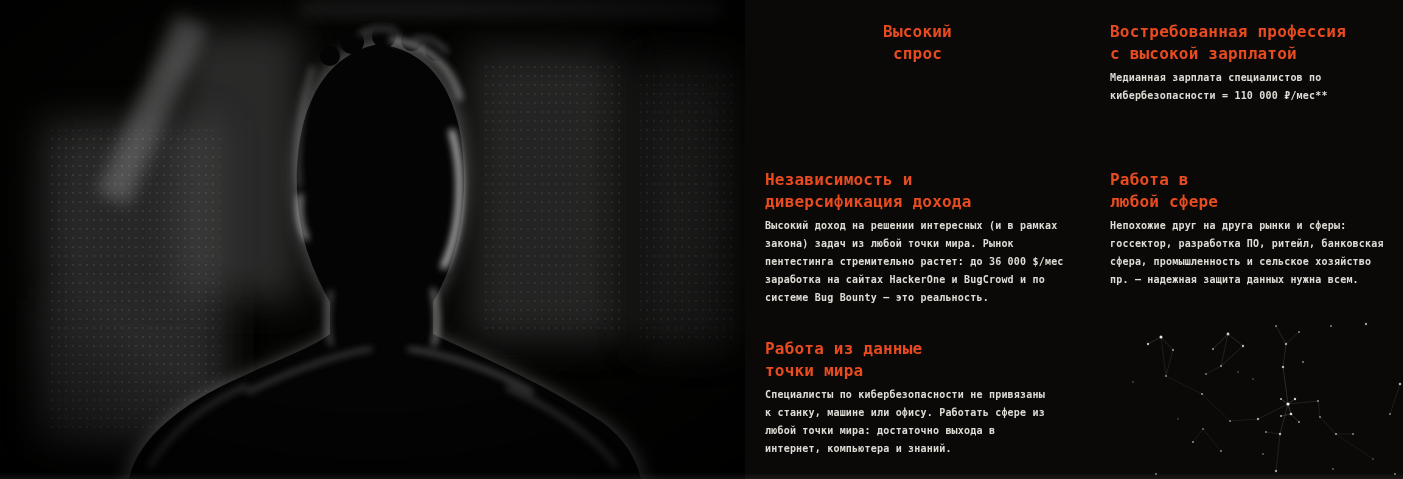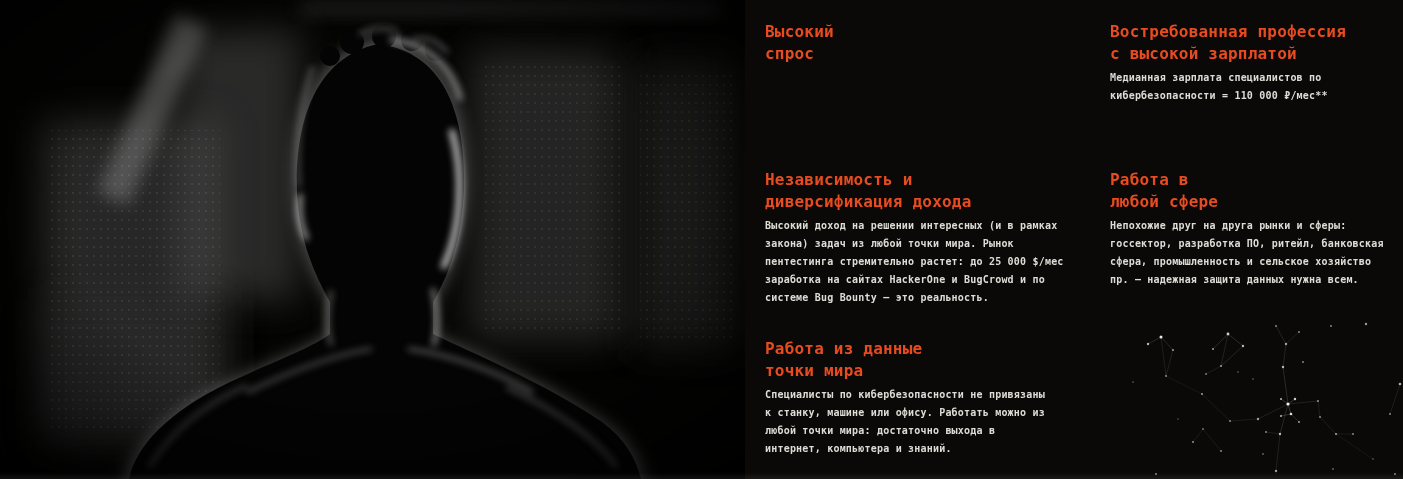--- a/index.html
+++ b/index.html
@@ -20,21 +20,21 @@
     white-space:pre-line;
     letter-spacing:0.2px;
   }
   .benefit p{
     margin:4px 0 0 0;
     font:700 10px/18px "DejaVu Sans Mono","Liberation Mono",monospace;
     color:var(--body-text,#dfdcd6);
     white-space:pre-line;
     letter-spacing:0.2px;
   }
-  .c1s1{top:21px;} .c1s2{top:169px;} .c1s3{top:338px;}
+  .c1s1{top:21px;text-align:center;} .c1s2{top:169px;} .c1s3{top:338px;}
   .c2s1{top:21px;} .c2s2{top:169px;}
   .constellation{position:absolute;left:1103px;top:304px;width:300px;height:175px;}
   .bottom-strip{
     position:absolute;left:0;bottom:0;width:100%;height:7px;
     background:linear-gradient(to top, rgba(255,255,255,0.07), rgba(255,255,255,0));
   }
 </style>
 </head>
 <body>
 
@@ -107,29 +107,29 @@
   <div class="col col1">
     <section class="benefit c1s1">
       <h2>Высокий
 спрос</h2>
     </section>
     <section class="benefit c1s2">
       <h2>Независимость и
 диверсификация дохода</h2>
       <p>Высокий доход на решении интересных (и в рамках
 закона) задач из любой точки мира. Рынок
-пентестинга стремительно растет: до 25 000 $/мес
+пентестинга стремительно растет: до 36 000 $/мес
 заработка на сайтах HackerOne и BugCrowd и по
 системе Bug Bounty — это реальность.</p>
     </section>
     <section class="benefit c1s3">
       <h2>Работа из данные
 точки мира</h2>
       <p>Специалисты по кибербезопасности не привязаны
-к станку, машине или офису. Работать можно из
+к станку, машине или офису. Работать сфере из
 любой точки мира: достаточно выхода в
 интернет, компьютера и знаний.</p>
     </section>
   </div>
 
   <div class="col col2">
     <section class="benefit c2s1">
       <h2>Востребованная профессия
 с высокой зарплатой</h2>
       <p>Медианная зарплата специалистов по

